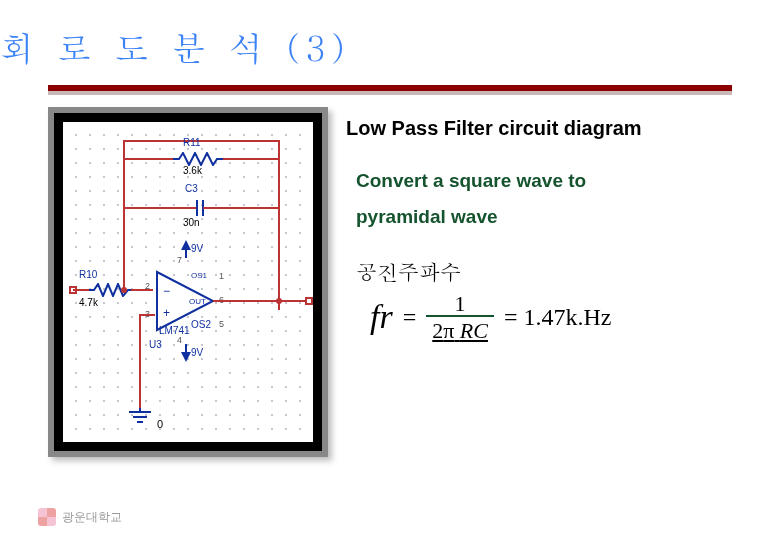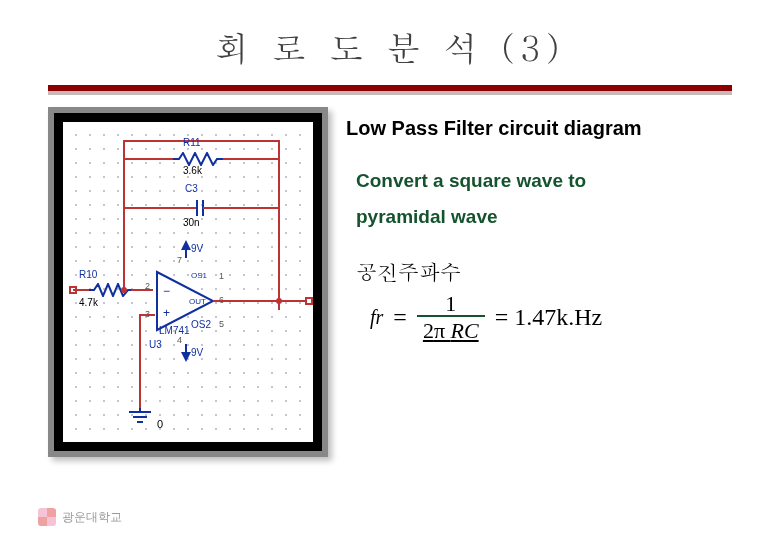--- a/index.html
+++ b/index.html
@@ -5,26 +5,26 @@
   * { box-sizing: border-box; margin: 0; padding: 0; }
   body {
     width: 780px;
     height: 540px;
     background: #ffffff;
     font-family: "Malgun Gothic", Arial, sans-serif;
     position: relative;
     overflow: hidden;
   }
   .title {
-    text-align: center;
+    text-align: left;
     font-size: 34px;
     font-family: "Batang", serif;
     padding: 22px 0 14px 0;
     letter-spacing: 6px;
-    color: #404040;
+    color: #3b82f6;
   }
   .rule-wrap { padding: 0 48px; }
   .rule-red { height: 6px; background: #8b0000; }
   .rule-shadow { height: 4px; background: #c8b8b8; margin-top: 0; }
   .content {
     display: flex;
     padding: 12px 40px 0 48px;
     gap: 18px;
   }
   
@@ -98,21 +98,21 @@
     margin-left: 10px;
     margin-bottom: 10px;
   }
   .formula-wrap {
     margin-left: 24px;
     display: flex;
     align-items: center;
     gap: 10px;
     font-family: "Times New Roman", serif;
   }
-  .fr-it { font-style: italic; font-size: 20px; }
+  .fr-it { font-style: italic; font-size: 34px; }
   .eq { font-size: 24px; }
   .frac {
     display: inline-flex;
     flex-direction: column;
     align-items: center;
     font-size: 22px;
     line-height: 1.05;
   }
   .frac .num { padding: 0 6px; }
   .frac .den { border-top: 2px solid #14532d; padding: 2px 6px 0; text-decoration: underline; }

